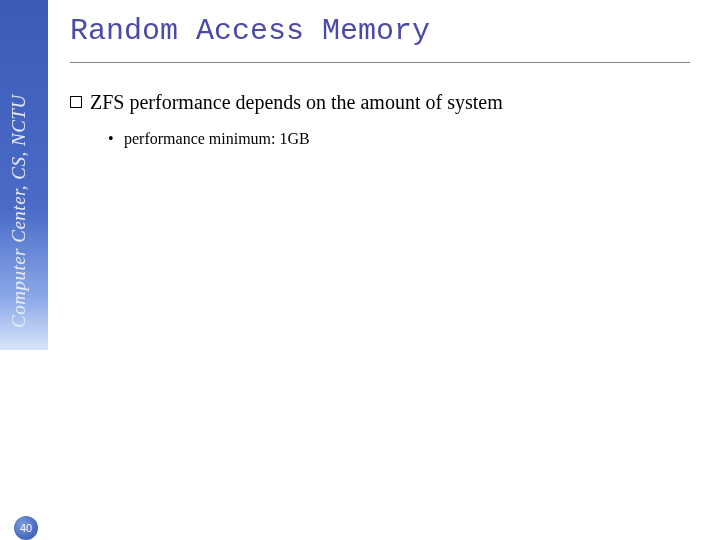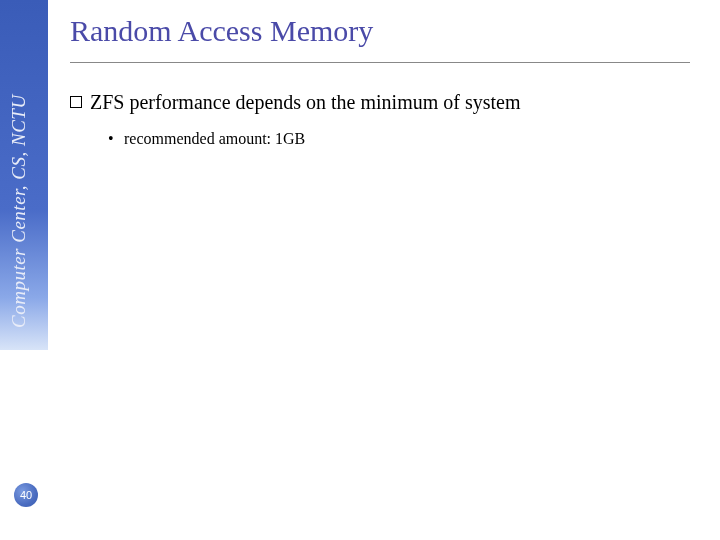--- a/index.html
+++ b/index.html
@@ -33,41 +33,41 @@
       font-family: Georgia, serif;
       letter-spacing: 0.5px;
       white-space: nowrap;
       height: 320px;
       display: flex;
       align-items: center;
     }
     .page-number {
       position: absolute;
       left: 14px;
-      bottom: 33px;
+      bottom: 0;
       width: 24px;
       height: 24px;
       border-radius: 50%;
       background: radial-gradient(circle at 35% 35%, #7a9ae0 0%, #4a6cc0 60%, #3a5cb0 100%);
       color: #fff;
       font-size: 11px;
       font-family: Arial, sans-serif;
       display: flex;
       align-items: center;
       justify-content: center;
     }
     .content {
       margin-left: 70px;
       padding-top: 14px;
       padding-right: 30px;
     }
     .title {
       font-size: 30px;
       color: #4a4aa8;
-      font-family: Liberation Serif, serif;
+      font-family: Liberation Mono, monospace;
       font-weight: normal;
       margin-bottom: 14px;
     }
     .title-underline {
       border: none;
       border-top: 1px solid #888;
       margin-bottom: 28px;
       width: 100%;
     }
     .bullet-line {
@@ -114,18 +114,18 @@
   <div class="sidebar-text">Computer Center, CS, NCTU</div>
 </div>
 
 <div class="page-number">40</div>
 
 <div class="content">
   <h1 class="title">Random Access Memory</h1>
   <hr class="title-underline">
   <div class="bullet-line">
     <span class="bullet-square"></span>
-    <span class="bullet-text">ZFS performance depends on the minimum of system</span>
+    <span class="bullet-text">ZFS performance depends on the amount of system</span>
   </div>
   <ul class="sub-list">
-    <li>recommended amount: 1GB</li>
+    <li>performance minimum: 1GB</li>
   </ul>
 </div>
 
 </body></html>

